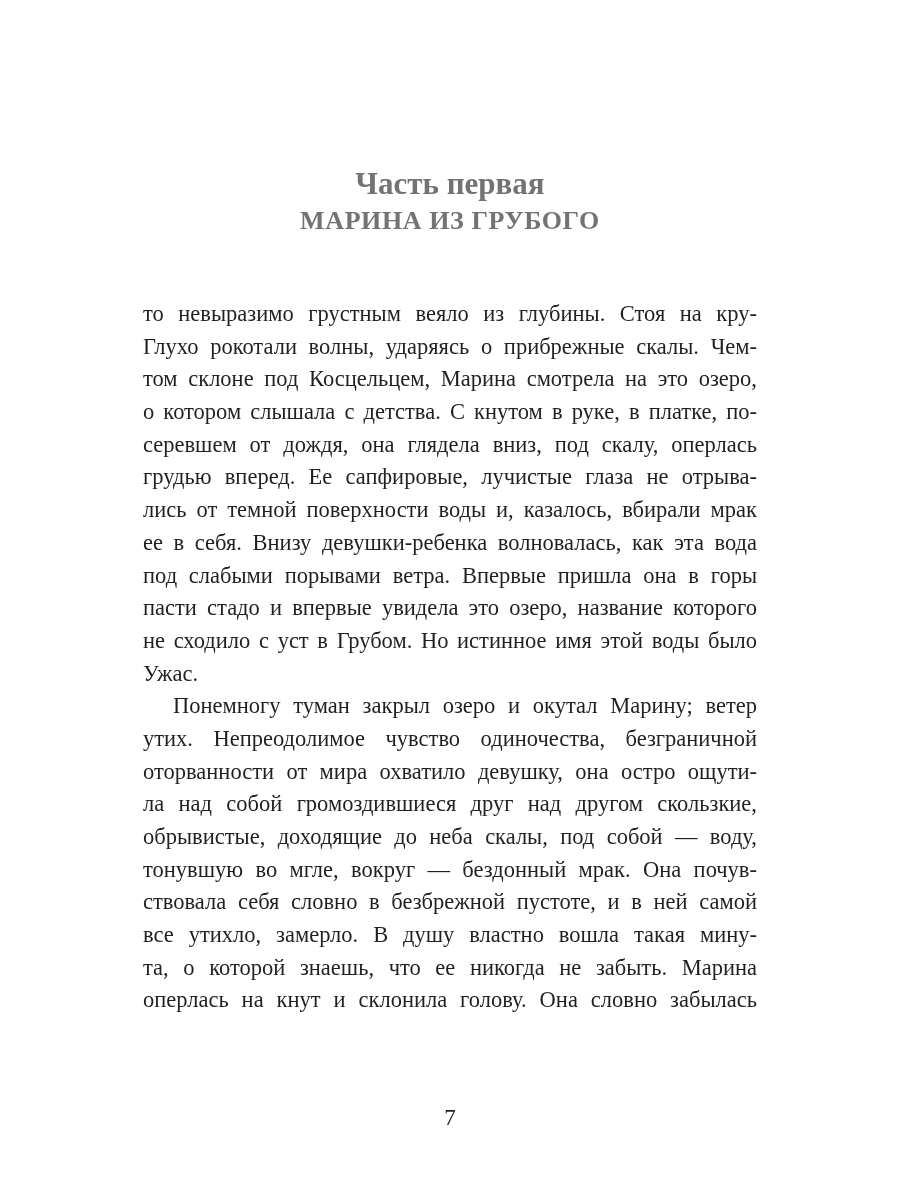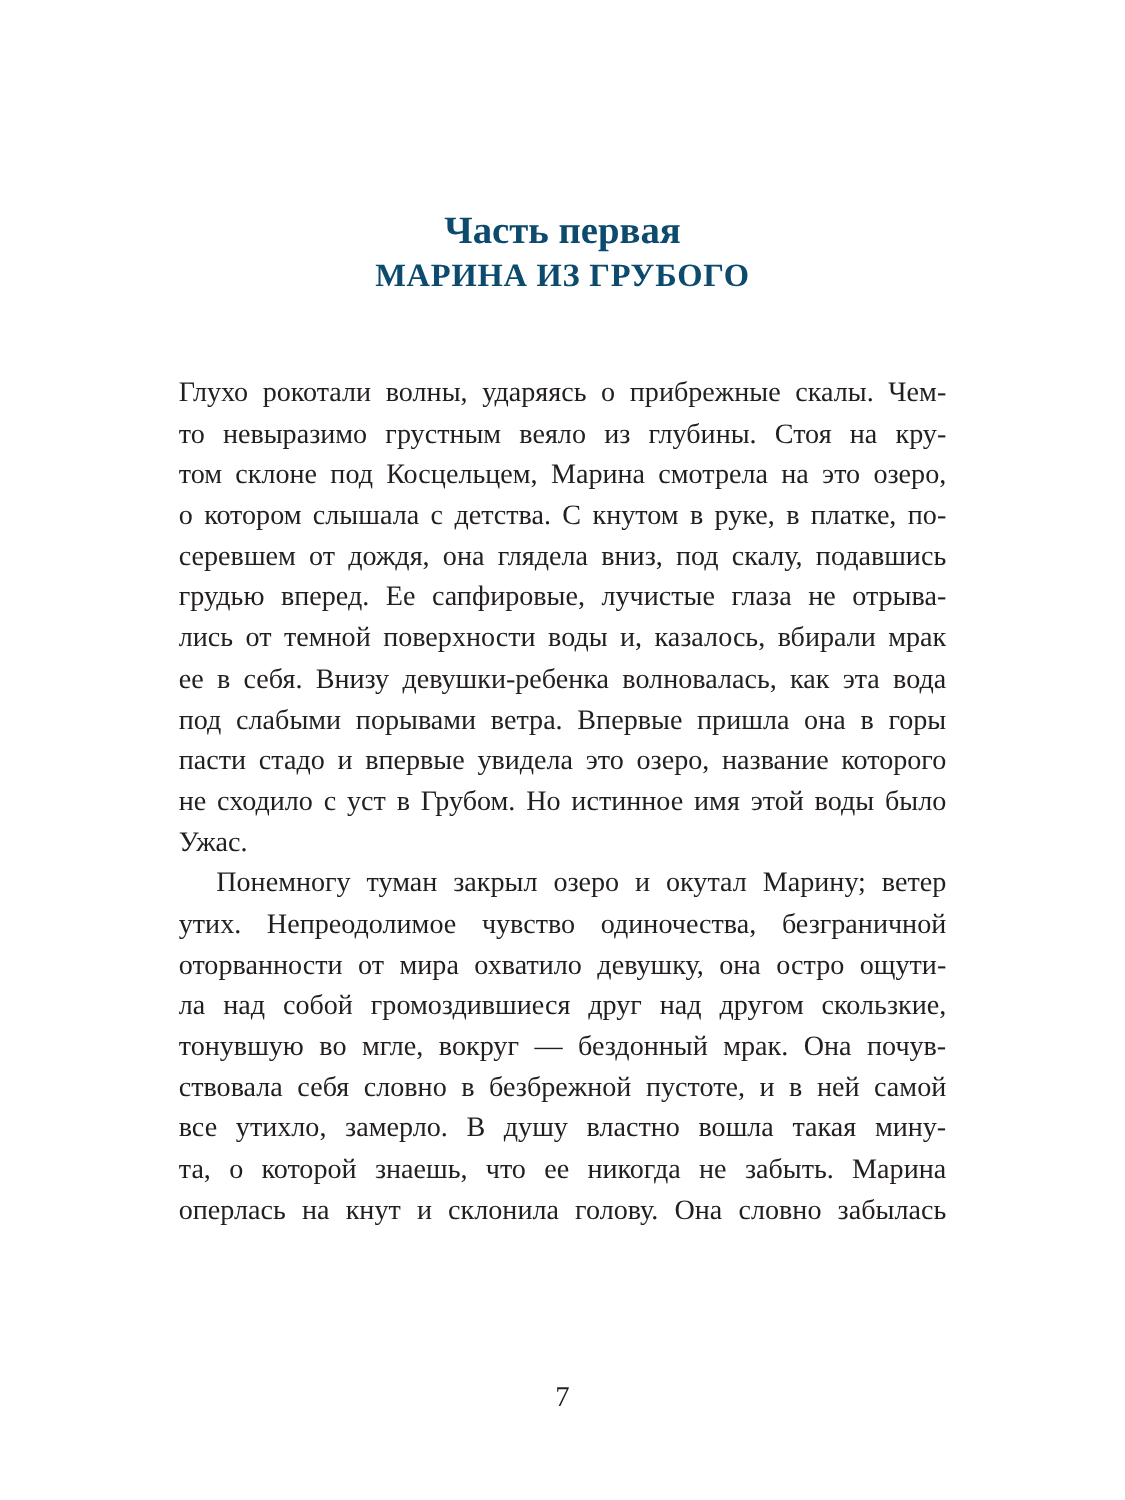--- a/index.html
+++ b/index.html
@@ -21,21 +21,21 @@
       width: 900px;
       height: 1200px;
       background: #ffffff;
     }
     .heading {
       position: absolute;
       left: 0;
       width: 900px;
       text-align: center;
       font-weight: bold;
-      color: #0c4a6e;
+      color: #737373;
     }
     .part-title {
       top: 164px;
       font-size: 31px;
       line-height: 40px;
     }
     .chapter-title {
       top: 201px;
       font-size: 26px;
       line-height: 40px;
@@ -76,39 +76,40 @@
 <body>
 
 <div class="page">
 
   <div class="heading part-title">Часть первая</div>
   <div class="heading chapter-title">МАРИНА ИЗ ГРУБОГО</div>
 
   <div class="body-text">
 
     <div>
+      <span class="line">то невыразимо грустным веяло из глубины. Стоя на кру-</span>
       <span class="line">Глухо рокотали волны, ударяясь о прибрежные скалы. Чем-</span>
-      <span class="line">то невыразимо грустным веяло из глубины. Стоя на кру-</span>
       <span class="line">том склоне под Косцельцем, Марина смотрела на это озеро,</span>
       <span class="line">о котором слышала с детства. С кнутом в руке, в платке, по-</span>
-      <span class="line">серевшем от дождя, она глядела вниз, под скалу, подавшись</span>
+      <span class="line">серевшем от дождя, она глядела вниз, под скалу, оперлась</span>
       <span class="line">грудью вперед. Ее сапфировые, лучистые глаза не отрыва-</span>
       <span class="line">лись от темной поверхности воды и, казалось, вбирали мрак</span>
       <span class="line">ее в себя. Внизу девушки-ребенка волновалась, как эта вода</span>
       <span class="line">под слабыми порывами ветра. Впервые пришла она в горы</span>
       <span class="line">пасти стадо и впервые увидела это озеро, название которого</span>
       <span class="line">не сходило с уст в Грубом. Но истинное имя этой воды было</span>
       <span class="line last">Ужас.</span>
     </div>
 
     <div>
       <span class="line indent">Понемногу туман закрыл озеро и окутал Марину; ветер</span>
       <span class="line">утих. Непреодолимое чувство одиночества, безграничной</span>
       <span class="line">оторванности от мира охватило девушку, она остро ощути-</span>
       <span class="line">ла над собой громоздившиеся друг над другом скользкие,</span>
+      <span class="line">обрывистые, доходящие до неба скалы, под собой — воду,</span>
       <span class="line">тонувшую во мгле, вокруг — бездонный мрак. Она почув-</span>
       <span class="line">ствовала себя словно в безбрежной пустоте, и в ней самой</span>
       <span class="line">все утихло, замерло. В душу властно вошла такая мину-</span>
       <span class="line">та, о которой знаешь, что ее никогда не забыть. Марина</span>
       <span class="line">оперлась на кнут и склонила голову. Она словно забылась</span>
     </div>
   </div>
 
   <div class="page-number">7</div>
 

